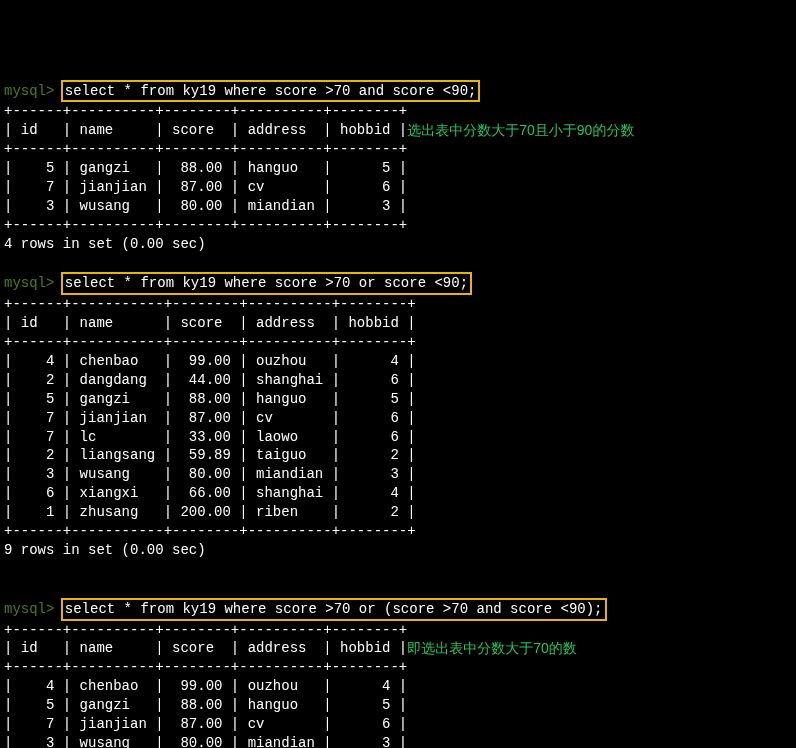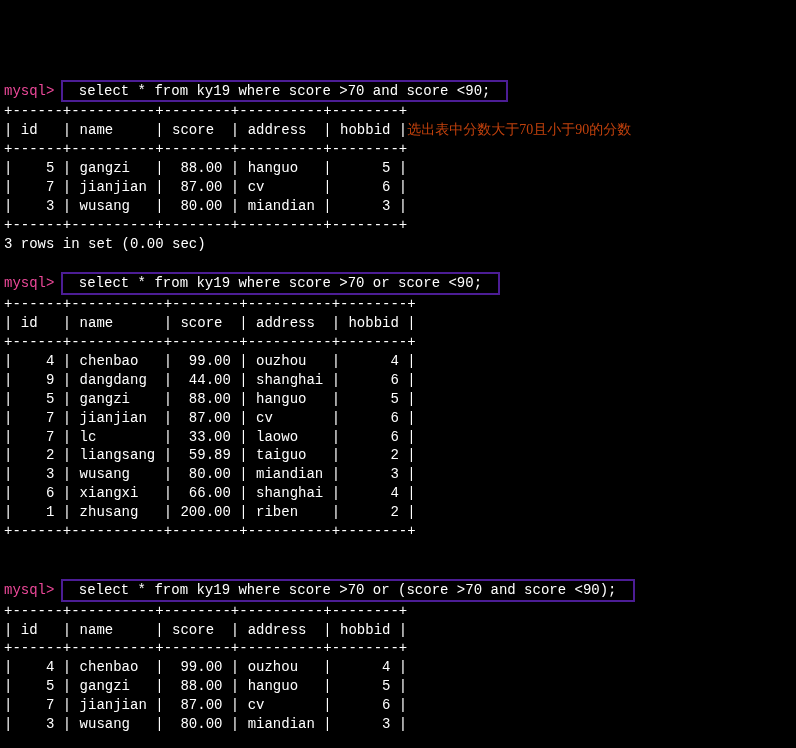--- a/index.html
+++ b/index.html
@@ -7,67 +7,67 @@
     color: #fff;
     font-family: "Courier New", monospace;
     font-size: 14px;
     margin: 0;
     padding: 4px;
     width: 796px;
     box-sizing: border-box;
     line-height: 1.35;
     white-space: pre;
   }
-  .prompt { color:#ec4899; }
+  .prompt { color:#4d7c0f; }
   .boxed {
-    border: 2px solid #4c1d95;
+    border: 2px solid #eab308;
     display: inline-block;
-    padding: 0 16px;
+    padding: 0 2px;
     margin-left:-2px;
   }
   .annot {
-    color: #c2410c;
-    font-family: Liberation Serif, serif;
+    color: #22c55e;
+    font-family: Liberation Sans, sans-serif;
     white-space: normal;
     display:inline-block;
   }
   .row { display:flex; flex-direction:row; align-items:center;}
 </style>
 </head>
 <body>
 
 
 
 <div id="terminal"><span class="prompt">mysql&gt; </span><span class="boxed">select * from ky19 where score &gt;70 and score &lt;90;</span>
 +------+----------+--------+----------+--------+
 <span class="row"><span>| id   | name     | score  | address  | hobbid |</span><span class="annot">选出表中分数大于70且小于90的分数</span></span>+------+----------+--------+----------+--------+
 <span>|    5 | gangzi   |  88.00 | hanguo   |      5 |</span>
 <span>|    7 | jianjian |  87.00 | cv       |      6 |</span>
 <span>|    3 | wusang   |  80.00 | miandian |      3 |</span>
 +------+----------+--------+----------+--------+
-<span>3 rows in set (0.00 sec)</span>
+<span>4 rows in set (0.00 sec)</span>
 
 <span class="prompt">mysql&gt; </span><span class="boxed">select * from ky19 where score &gt;70 or score &lt;90;</span>
 +------+-----------+--------+----------+--------+
 <span class="row"><span>| id   | name      | score  | address  | hobbid |</span></span>+------+-----------+--------+----------+--------+
 <span>|    4 | chenbao   |  99.00 | ouzhou   |      4 |</span>
-<span>|    9 | dangdang  |  44.00 | shanghai |      6 |</span>
+<span>|    2 | dangdang  |  44.00 | shanghai |      6 |</span>
 <span>|    5 | gangzi    |  88.00 | hanguo   |      5 |</span>
 <span>|    7 | jianjian  |  87.00 | cv       |      6 |</span>
 <span>|    7 | lc        |  33.00 | laowo    |      6 |</span>
 <span>|    2 | liangsang |  59.89 | taiguo   |      2 |</span>
 <span>|    3 | wusang    |  80.00 | miandian |      3 |</span>
 <span>|    6 | xiangxi   |  66.00 | shanghai |      4 |</span>
 <span>|    1 | zhusang   | 200.00 | riben    |      2 |</span>
 +------+-----------+--------+----------+--------+
-<span class="row"></span>
+<span class="row"><span>9 rows in set (0.00 sec) </span></span>
 
 <span class="prompt">mysql&gt; </span><span class="boxed">select * from ky19 where score &gt;70 or (score &gt;70 and score &lt;90);</span>
 +------+----------+--------+----------+--------+
-<span class="row"><span>| id   | name     | score  | address  | hobbid |</span></span>+------+----------+--------+----------+--------+
+<span class="row"><span>| id   | name     | score  | address  | hobbid |</span><span class="annot">即选出表中分数大于70的数</span></span>+------+----------+--------+----------+--------+
 <span>|    4 | chenbao  |  99.00 | ouzhou   |      4 |</span>
 <span>|    5 | gangzi   |  88.00 | hanguo   |      5 |</span>
 <span>|    7 | jianjian |  87.00 | cv       |      6 |</span>
 <span>|    3 | wusang   |  80.00 | miandian |      3 |</span>
 
 +------+----------+--------+----------+--------+
 
 </div>
 
 

